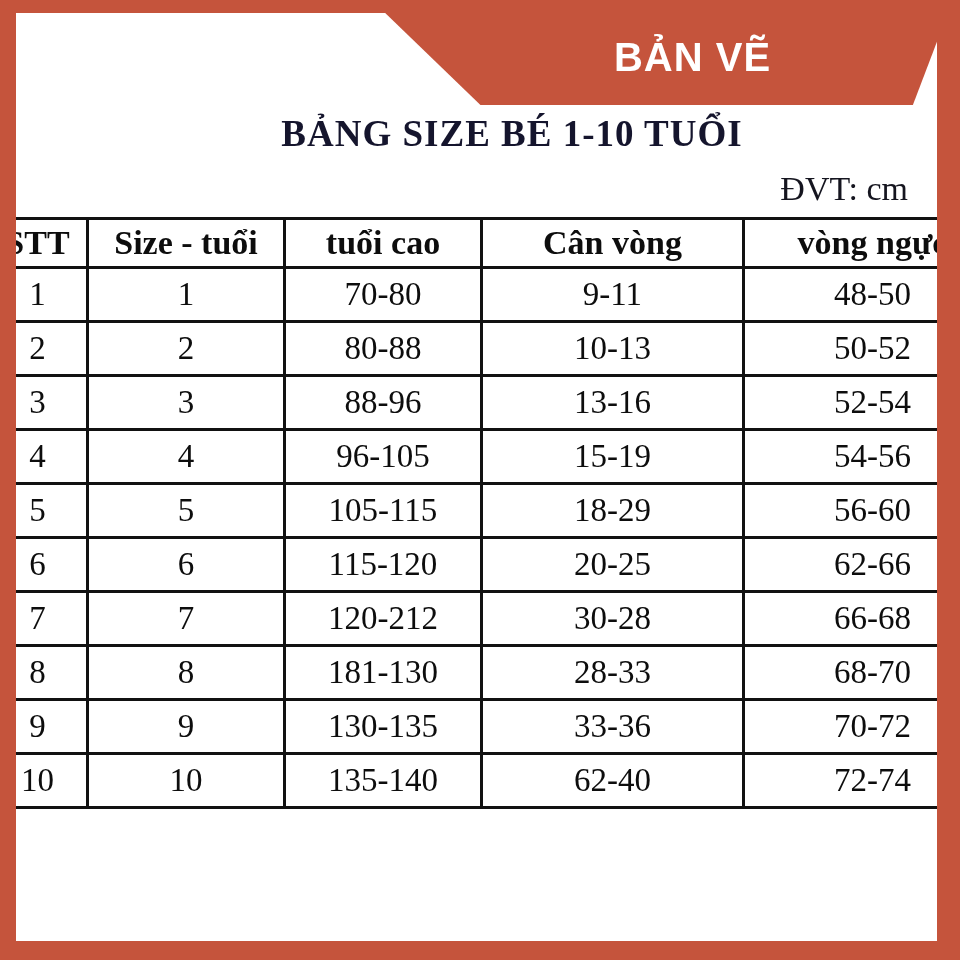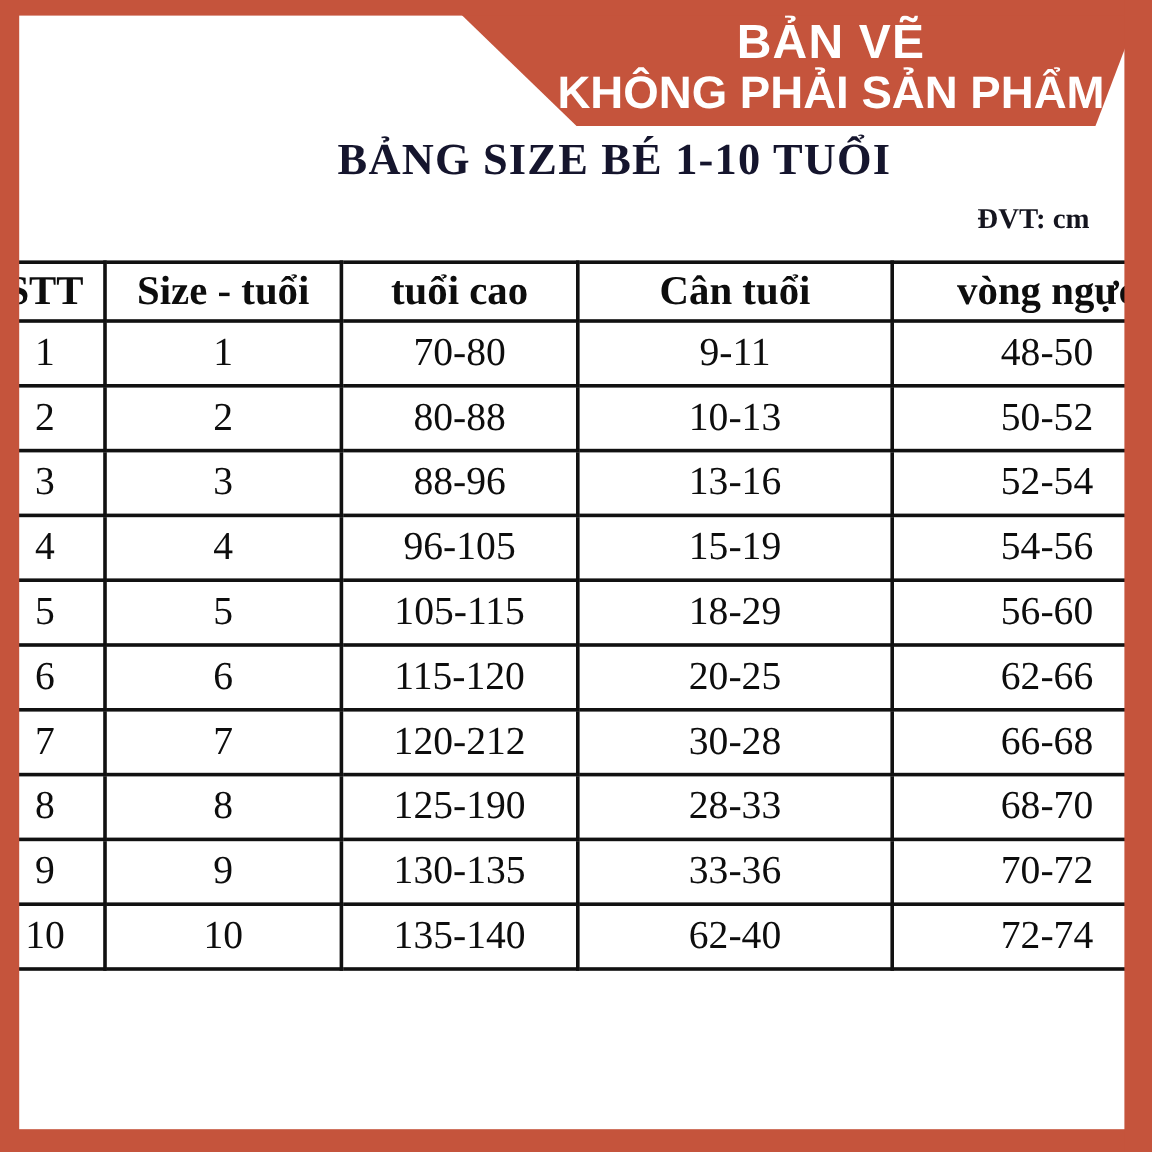--- a/index.html
+++ b/index.html
@@ -51,24 +51,23 @@
     font-size: 37px;
     font-weight: bold;
     color: #15152d;
     letter-spacing: 1px;
     z-index: 2;
     padding-left: 32px;
   }
   .unit-label {
     position: absolute;
     top: 170px; right: 52px;
-    font-size: 24px;
+    font-size: 34px;
     color: #15151f;
     z-index: 2;
-    font-weight: bold;
   }
 
   
   .size-table {
     position: absolute;
     left: -14px; top: 217px;
     width: 1014px;
     border-collapse: collapse;
     table-layout: fixed;
     z-index: 1;
@@ -102,21 +101,21 @@
         <col class="col-size">
         <col class="col-hgt">
         <col class="col-wgt">
         <col class="col-chs">
     </colgroup>
     <thead>
       <tr id="size-table-head">
           <th>STT</th>
           <th>Size - tuổi</th>
           <th>tuổi cao</th>
-          <th>Cân tuổi</th>
+          <th>Cân vòng</th>
           <th>vòng ngực</th>
         </tr>
     </thead>
     <tbody id="size-table-body">
         <tr>
           <td>1</td>
           <td>1</td>
           <td>70-80</td>
           <td>9-11</td>
           <td>48-50</td>
@@ -159,21 +158,21 @@
         <tr>
           <td>7</td>
           <td>7</td>
           <td>120-212</td>
           <td>30-28</td>
           <td>66-68</td>
         </tr>
         <tr>
           <td>8</td>
           <td>8</td>
-          <td>125-190</td>
+          <td>181-130</td>
           <td>28-33</td>
           <td>68-70</td>
         </tr>
         <tr>
           <td>9</td>
           <td>9</td>
           <td>130-135</td>
           <td>33-36</td>
           <td>70-72</td>
         </tr>
@@ -186,21 +185,20 @@
         </tr>
       </tbody>
   </table>
 
   <div class="doc-title">BẢNG SIZE BÉ 1-10 TUỔI</div>
   <div class="unit-label">ĐVT: cm</div>
 
   <div class="banner">
     <div class="banner-text">
       <div class="banner-line1">BẢN VẼ</div>
-      <div class="banner-line2">KHÔNG PHẢI SẢN PHẨM</div>
     </div>
   </div>
 
   <div class="frame-bar frame-top"></div>
   <div class="frame-bar frame-bottom"></div>
   <div class="frame-bar frame-left"></div>
   <div class="frame-bar frame-right"></div>
 
 </div>
 

